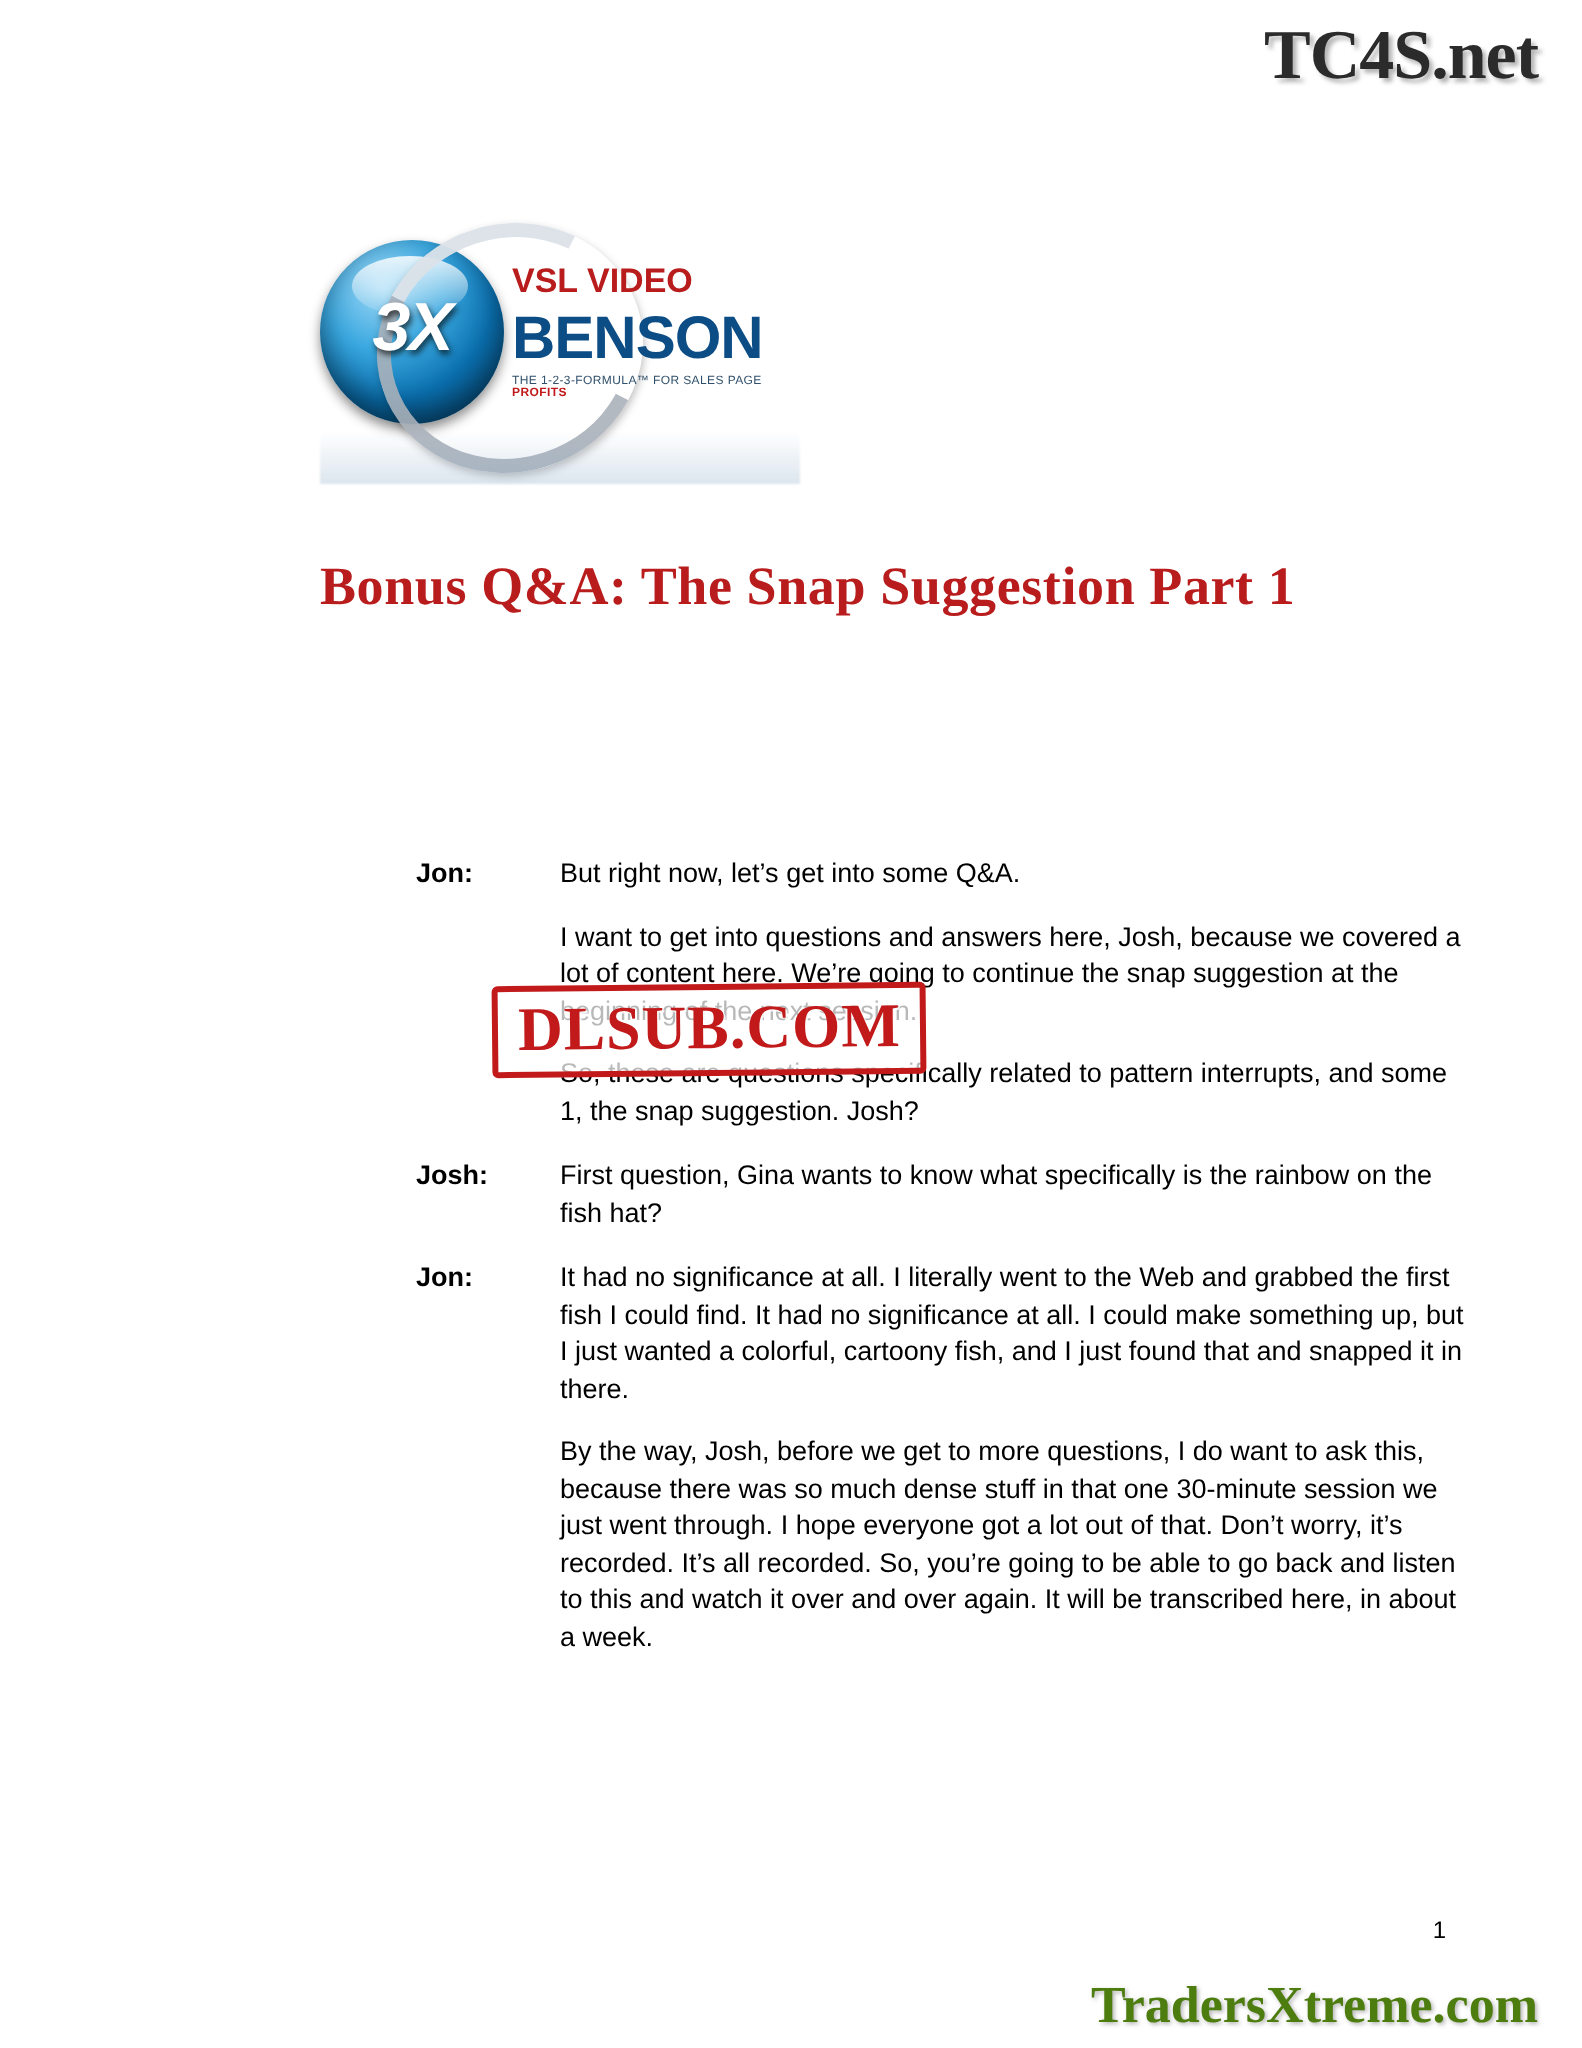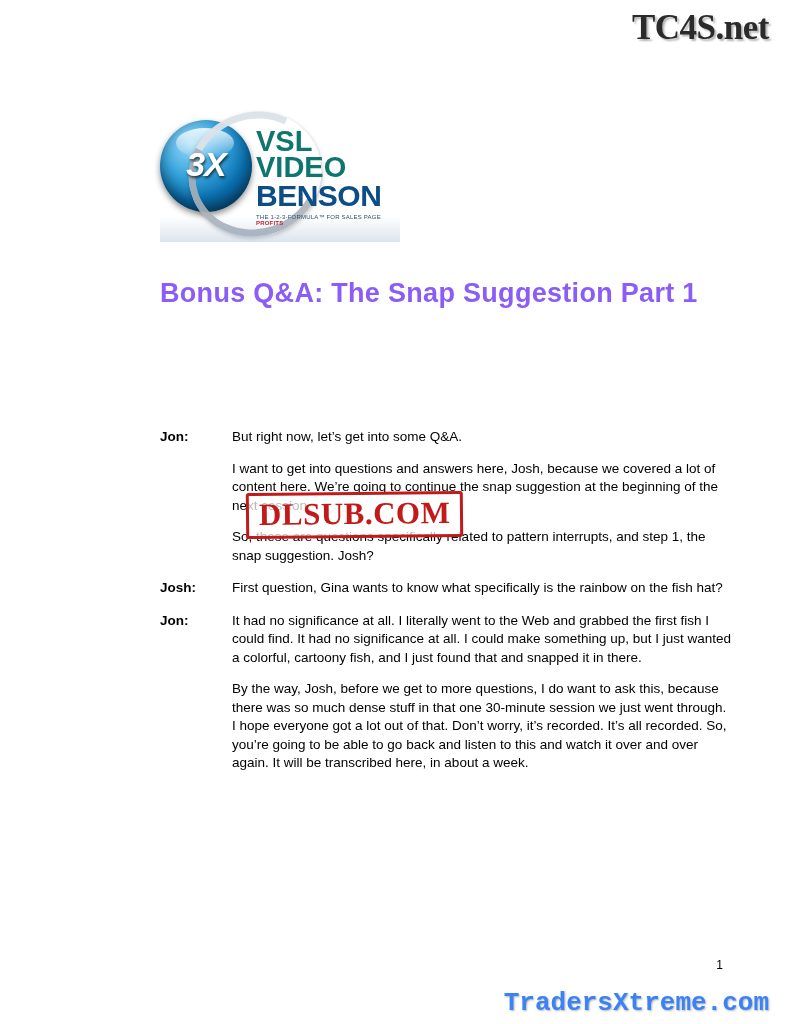--- a/index.html
+++ b/index.html
@@ -94,22 +94,22 @@
   }
   .logo-text {
     position: absolute;
     left: 96px;
     top: 16px;
     width: 150px;
   }
   .logo-vsl {
     font-family: "Liberation Sans", sans-serif;
     font-weight: bold;
-    font-size: 29px;
-    color: #0f766e;
+    font-size: 17px;
+    color: #b91c1c;
     letter-spacing: 0px;
     line-height: 26px;
   }
   .logo-formula {
     font-family: "Liberation Sans", sans-serif;
     font-weight: bold;
     font-size: 30px;
     color: #0d4d86;
     line-height: 31px;
     letter-spacing: -0.5px;
@@ -132,26 +132,26 @@
     transform: scaleY(-1);
     filter: blur(0.6px);
   }
 
   
   .title {
     position: absolute;
     left: 160px;
     top: 277px;
     width: 570px;
-    font-family: Liberation Sans, sans-serif;
+    font-family: Liberation Serif, serif;
     font-weight: bold;
     font-size: 27px;
     line-height: 32px;
     letter-spacing: 0.3px;
-    color: #8b5cf6;
+    color: #b91c1c;
   }
   .copyright {
     position: absolute;
     left: 160px;
     top: 347px;
     width: 575px;
     font-family: "Liberation Sans", sans-serif;
     font-size: 14.5px;
     line-height: 19px;
     color: #000000;
@@ -169,20 +169,21 @@
     align-items: flex-start;
     margin-bottom: 14px;
   }
   .speaker {
     width: 72px;
     flex: 0 0 72px;
     font-weight: bold;
     font-size: 13.5px;
     line-height: 18.5px;
     color: #000000;
+    margin-left: 48px;
   }
   .speech {
     flex: 1 1 auto;
     font-size: 13.5px;
     line-height: 18.5px;
     color: #000000;
   }
   .speech p {
     margin: 0 0 13px 0;
   }
@@ -213,24 +214,24 @@
     position: absolute;
     right: 68px;
     top: 958px;
     font-size: 12px;
     color: #000000;
   }
   .bottom-watermark {
     position: absolute;
     right: 22px;
     bottom: 6px;
-    font-family: Liberation Mono, monospace;
+    font-family: Liberation Serif, serif;
     font-weight: bold;
     font-size: 26px;
-    color: #3b82f6;
+    color: #4d7c0f;
     text-shadow: 1px 1px 2px rgba(130,130,130,0.6);
   }
 </style>
 </head>
 <body>
 
 <div class="page">
 
   <div class="top-watermark">TC4S.net</div>
 
@@ -249,21 +250,21 @@
   <div class="title">Bonus Q&amp;A: The Snap Suggestion Part 1</div>
 
 
   <div class="transcript">
 
     <div class="qa-row">
       <div class="speaker">Jon:</div>
       <div class="speech">
         <p>But right now, let’s get into some Q&amp;A.</p>
         <p>I want to get into questions and answers here, Josh, because we covered a lot of content here.  We’re going to continue the snap suggestion at the beginning of the next session.</p>
-        <p>So, these are questions specifically related to pattern interrupts, and step 1, the snap suggestion.  Josh?</p>
+        <p>So, these are questions specifically related to pattern interrupts, and some 1, the snap suggestion.  Josh?</p>
       </div>
     </div>
 
     <div class="qa-row">
       <div class="speaker">Josh:</div>
       <div class="speech">
         <p>First question, Gina wants to know what specifically is the rainbow on the fish hat?</p>
       </div>
     </div>
 

